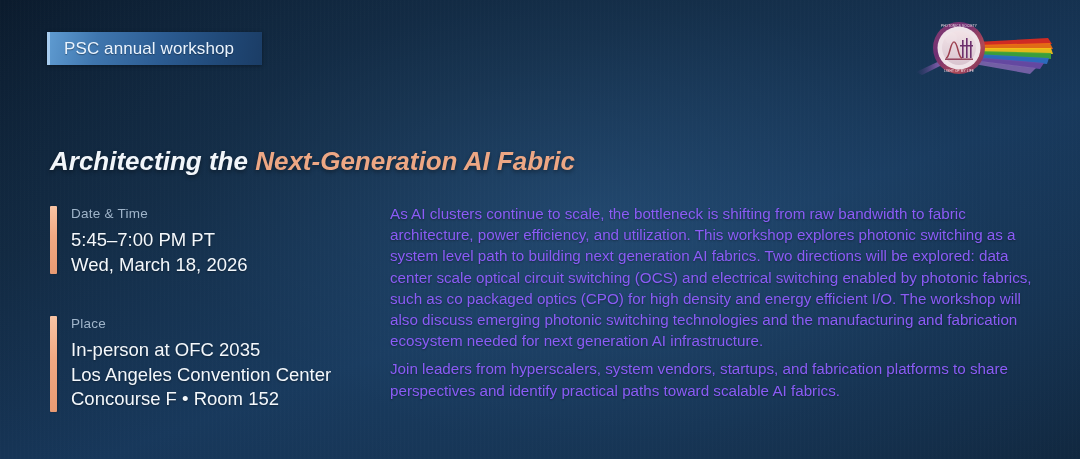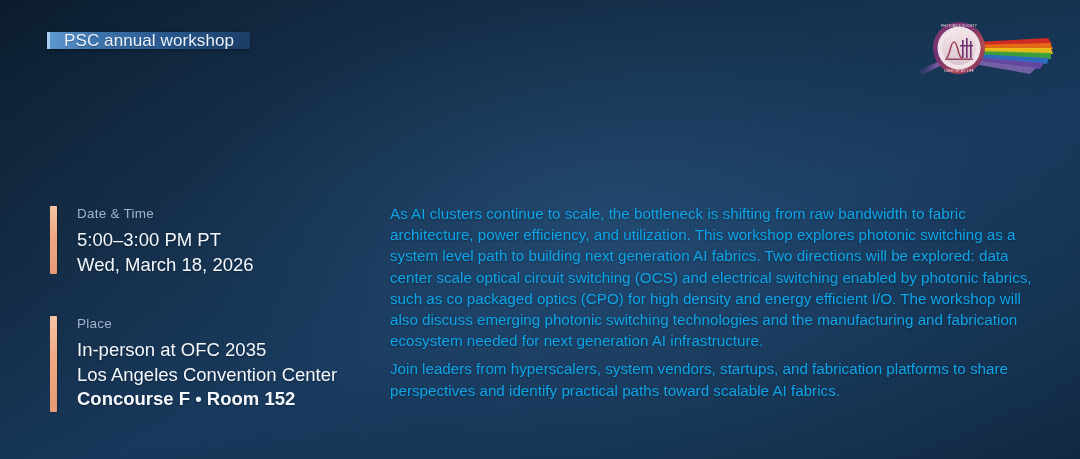--- a/index.html
+++ b/index.html
@@ -46,22 +46,22 @@
     pointer-events: none;
   }
 
   .layer { position: relative; z-index: 2; }
 
   
   #eyebrow-badge {
     position: absolute;
     left: 47px;
     top: 32px;
-    height: 17px;
-    padding: 0 16px 0 14px;
+    height: 33px;
+    padding: 0 28px 0 14px;
     display: flex;
     align-items: center;
     background: linear-gradient(100deg, #5e9ad0 0%, #3f76ae 22%, #2c5c92 52%, #214a79 78%, #1b3d66 100%);
     border-left: 3px solid #a8cdf0;
     box-shadow: 0 1px 4px rgba(0,0,0,0.35);
   }
   #eyebrow-badge span {
     font-size: 17px;
     color: #eaf4ff;
     letter-spacing: 0.1px;
@@ -93,21 +93,21 @@
     white-space: nowrap;
     text-shadow: 0 2px 4px rgba(0,0,0,0.4);
   }
   #title-sub .accent { color: #eda784; }
 
   
   .info-block {
     position: absolute;
     left: 50px;
     display: flex;
-    gap: 20px;
+    gap: 14px;
   }
   #info-datetime { top: 206px; }
   #info-place    { top: 316px; align-items: center; }
 
   .accent-bar {
     width: 7px;
     border-radius: 1px;
     background: linear-gradient(180deg, #f7c3a3 0%, #f0a882 45%, #e79a73 100%);
     box-shadow: 1px 0 2px rgba(0,0,0,0.25);
     flex: 0 0 auto;
@@ -123,33 +123,33 @@
     letter-spacing: 0.25px;
     margin-bottom: 7px;
   }
   .info-line {
     font-size: 18.5px;
     color: #f4f8fc;
     line-height: 1.33;
     white-space: nowrap;
     text-shadow: 0 1px 2px rgba(0,0,0,0.35);
   }
-  .info-line.strong { font-weight: bold; }
+  .info-line.strong { font-weight: normal; }
 
   
   #description {
     position: absolute;
     left: 390px;
     top: 203px;
     width: 650px;
   }
   #description p {
     font-size: 15.2px;
     line-height: 1.395;
-    color: #0ea5e9;
+    color: #8b5cf6;
     text-shadow: 0 1px 2px rgba(0,0,0,0.35);
   }
   #description p + p { margin-top: 7px; }
 
   
   #logo-mark {
     position: absolute;
     right: 14px;
     top: 14px;
     width: 150px;
@@ -159,26 +159,27 @@
 </head>
 <body>
 
 <div id="poster">
 
   <div class="layer" id="eyebrow-badge">
     <span>PSC annual workshop</span>
   </div>
 
 
+  <h2 class="layer" id="title-sub"><span>Architecting the </span><span class="accent">Next-Generation AI Fabric</span></h2>
 
   <div class="layer info-block" id="info-datetime">
     <div class="accent-bar"></div>
     <div class="info-body">
       <div class="info-label">Date &amp; Time</div>
-      <div class="info-line">5:00–3:00 PM PT</div>
+      <div class="info-line">5:45–7:00 PM PT</div>
       <div class="info-line">Wed, March 18, 2026</div>
     </div>
   </div>
 
   <div class="layer info-block" id="info-place">
     <div class="accent-bar"></div>
     <div class="info-body">
       <div class="info-label">Place</div>
       <div class="info-line">In-person at OFC 2035</div>
       <div class="info-line">Los Angeles Convention Center</div>

